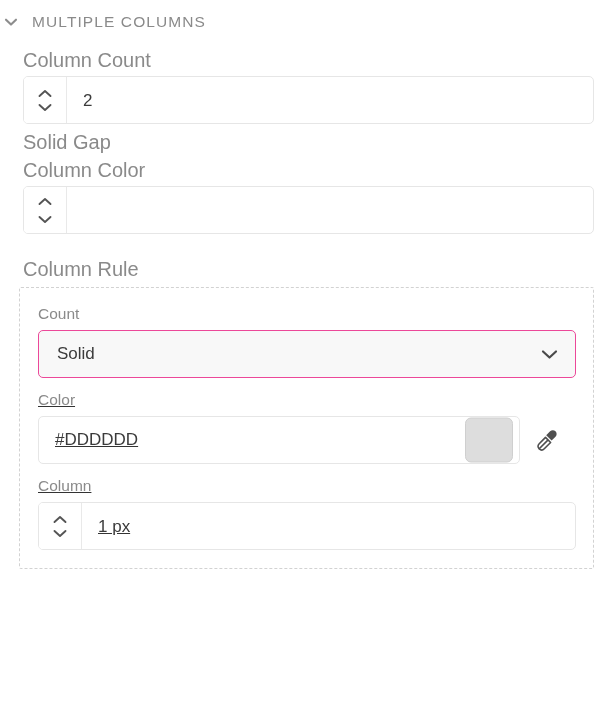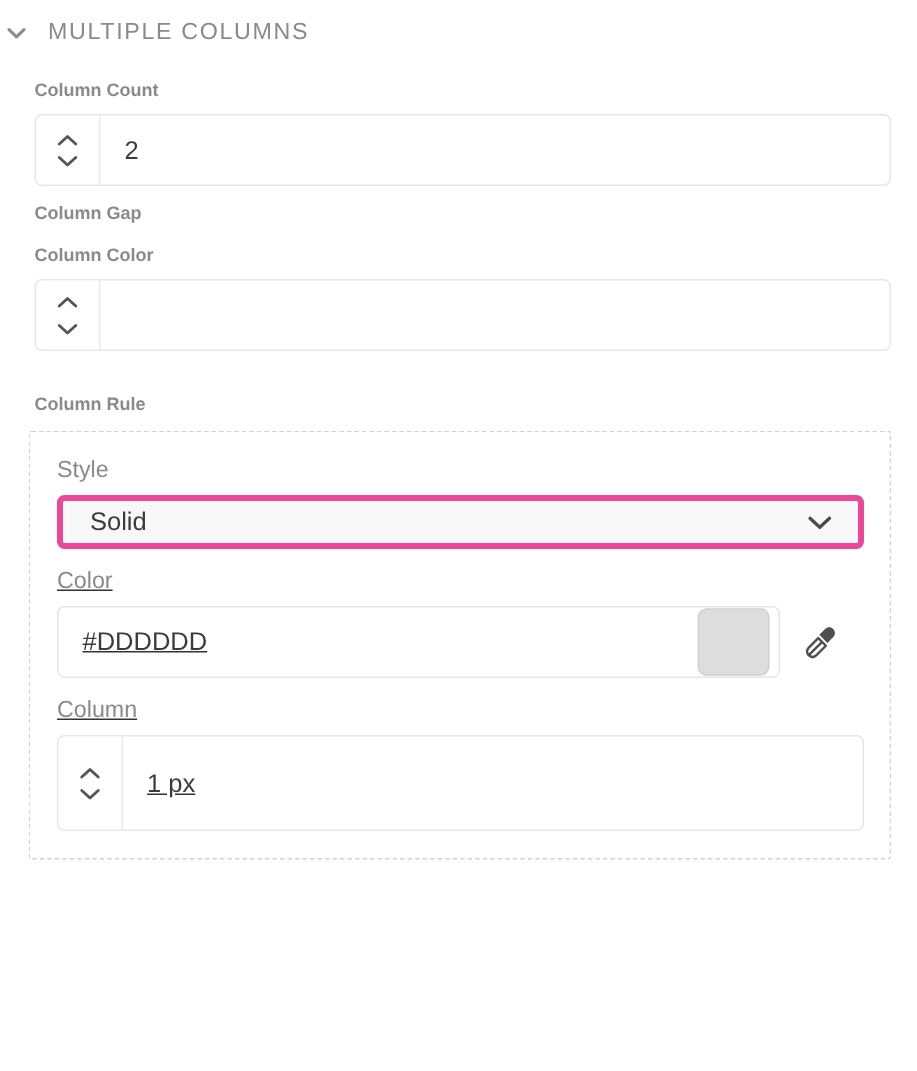--- a/index.html
+++ b/index.html
@@ -45,25 +45,25 @@
     font-weight: 400;
     white-space: nowrap;
   }
 
   
   .field {
     padding: 0 17px 0 23px;
     margin-top: 8px;
   }
   .field-label {
-    font-size: 12px;
+    font-size: 20px;
     color: #8a8a8a;
     line-height: 20px;
     margin-bottom: 6px;
-    font-weight: 700;
+    font-weight: 400;
   }
 
   
   .num-input {
     display: flex;
     align-items: stretch;
     height: 48px;
     border: 1px solid #e6e6e6;
     border-radius: 5px;
     background: #ffffff;
@@ -110,22 +110,22 @@
     font-size: 15.5px;
     color: #8a8a8a;
     line-height: 20px;
     margin-bottom: 6px;
     font-weight: 400;
   }
 
   
   .select-box {
     position: relative;
-    height: 36px;
-    border: 4px solid #ec4899;
+    height: 48px;
+    border: 1px solid #ec4899;
     border-radius: 5px;
     background: #f8f8f8;
     display: flex;
     align-items: center;
     box-sizing: border-box;
   }
   .select-value {
     padding-left: 18px;
     font-size: 17px;
     color: #3b3b3b;
@@ -182,21 +182,21 @@
     justify-content: center;
     background: transparent;
     border: none;
     padding: 0;
   }
 
   
   .group-num {
     display: flex;
     align-items: stretch;
-    height: 64px;
+    height: 48px;
     border: 1px solid #e6e6e6;
     border-radius: 5px;
     background: #ffffff;
     box-sizing: border-box;
     overflow: hidden;
     justify-content: center;
   }
 </style>
 </head>
 <body>
@@ -221,21 +221,21 @@
         </svg>
         <svg width="16" height="9" viewBox="0 0 16 9" aria-hidden="true">
           <path d="M2.5 2 L8 7 L13.5 2" fill="none" stroke="#555555" stroke-width="1.9" stroke-linecap="round" stroke-linejoin="round"></path>
         </svg>
       </div>
       <div class="num-value">2</div>
     </div>
   </div>
 
   <div class="field">
-    <div class="field-label">Column Gap</div>
+    <div class="field-label">Solid Gap</div>
   </div>
 
   <div class="field">
     <div class="field-label">Column Color</div>
     <div class="num-input">
       <div class="spinner" style="gap:9px;">
         <svg width="16" height="9" viewBox="0 0 16 9" aria-hidden="true">
           <path d="M2.5 7 L8 2 L13.5 7" fill="none" stroke="#555555" stroke-width="1.9" stroke-linecap="round" stroke-linejoin="round"></path>
         </svg>
         <svg width="16" height="9" viewBox="0 0 16 9" aria-hidden="true">
@@ -247,21 +247,21 @@
   </div>
 
   <div class="field" style="margin-top:25px;">
     <div class="field-label" style="margin-bottom:0;">Column Rule</div>
   </div>
 
   <div class="group-wrap">
     <div class="dashed-group">
 
       <div class="group-field">
-        <div class="group-label">Style</div>
+        <div class="group-label">Count</div>
         <div class="select-box">
           <span class="select-value">Solid</span>
           <span class="select-arrow">
             <svg width="19" height="12" viewBox="0 0 19 12" aria-hidden="true">
               <path d="M3 3.5 L9.5 9.5 L16 3.5" fill="none" stroke="#4a4a4a" stroke-width="2.2" stroke-linecap="round" stroke-linejoin="round"></path>
             </svg>
           </span>
         </div>
       </div>
 

